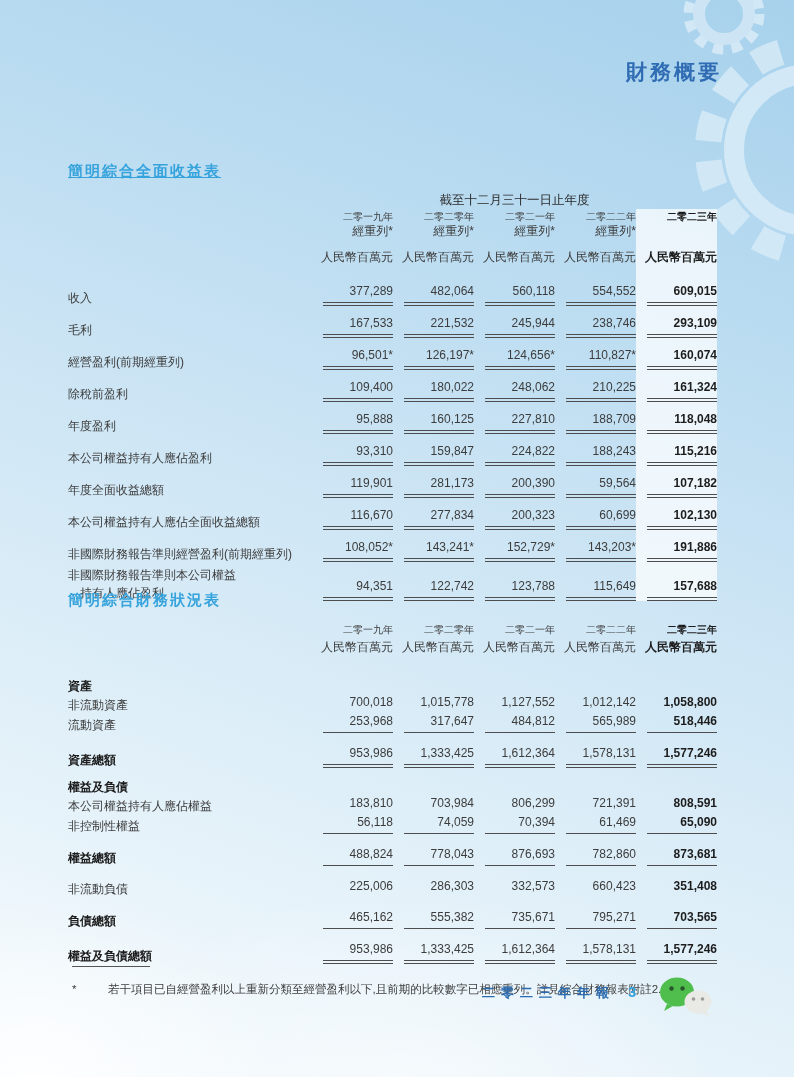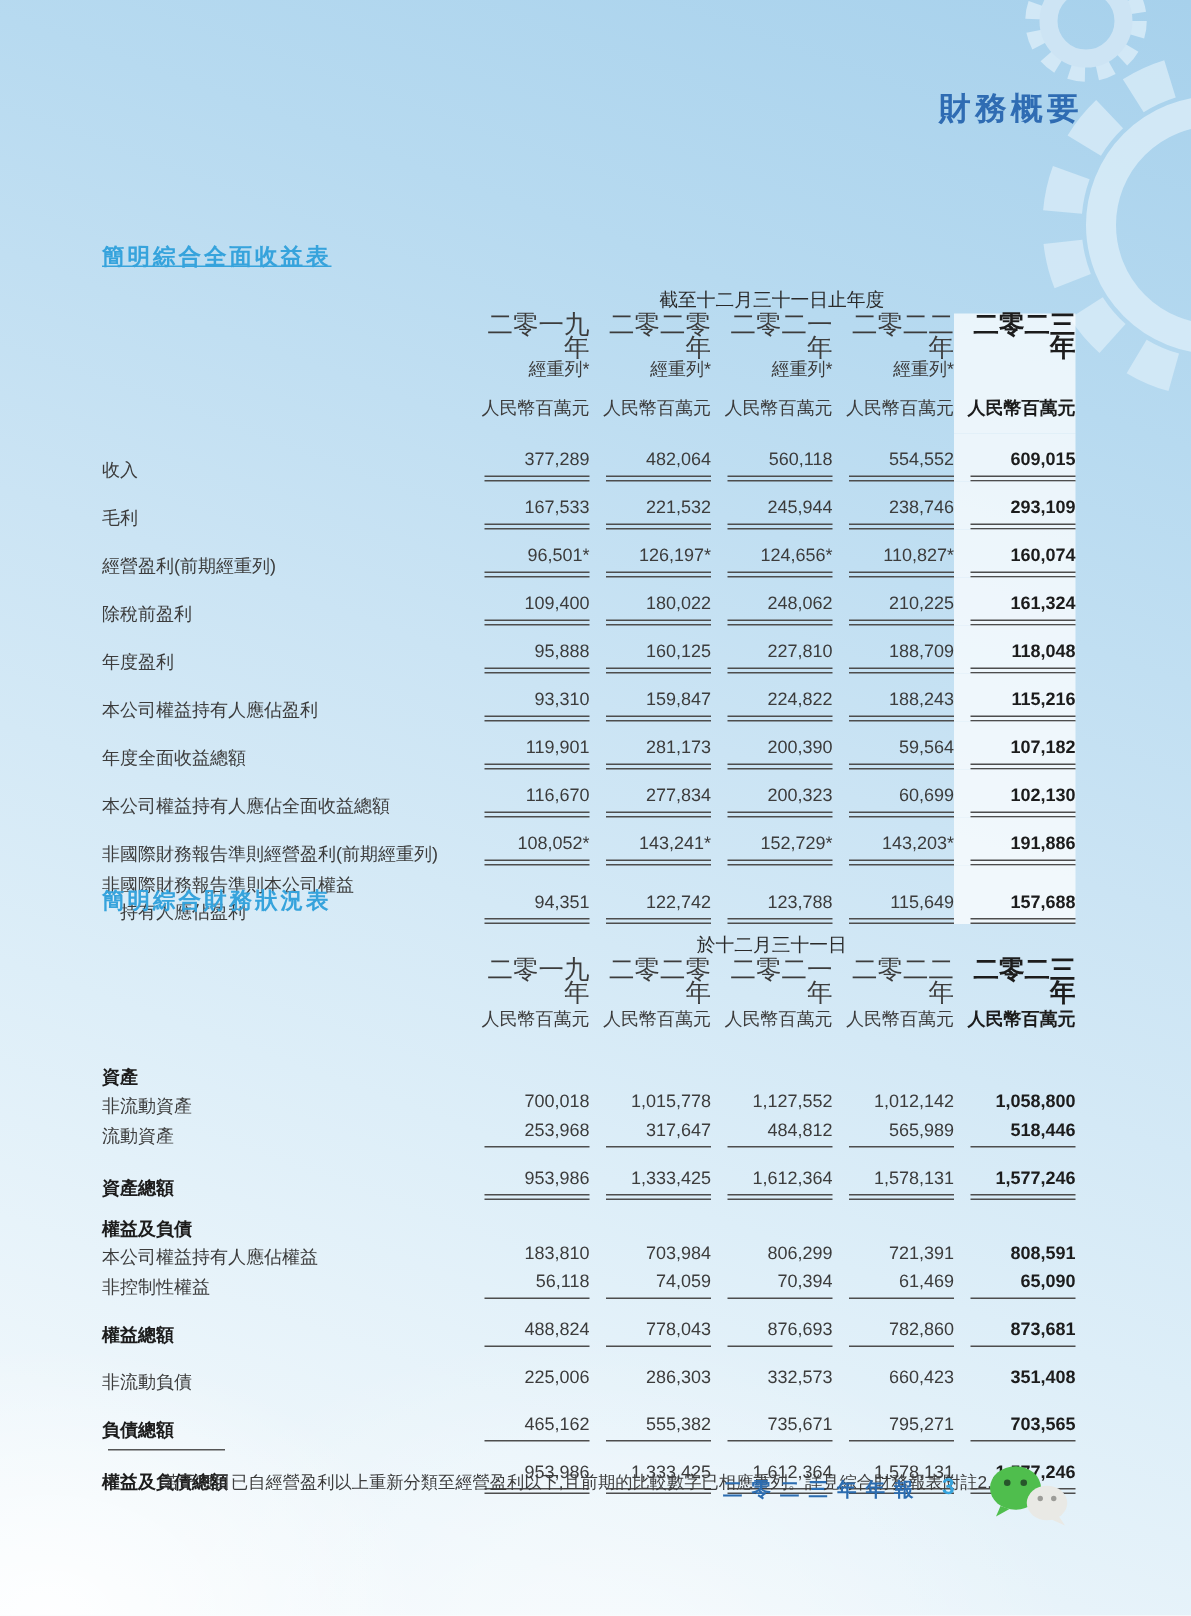--- a/index.html
+++ b/index.html
@@ -41,21 +41,21 @@
   tr.rule-single td.num .v { border-bottom:1px solid #4d4d4d; }
   tr.rule-none td.num .v { border-bottom:none; }
   .b { font-weight:bold; color:#1c1c1c; }
   td.hl { background:rgba(255,255,255,0.72); }
 
   #tbl1 { position:absolute; left:68px; top:192px; }
   #tbl1 tr.dr td { padding-top:10px; }
   #tbl1 tr.last td { padding-top:6px; }
   .phead { text-align:center; font-weight:normal; color:#2a2a2a; padding-bottom:7px; font-size:12.5px; }
   .colh div { text-align:right; line-height:15px; }
-  .colh .yy { font-size:17px; }
+  .colh .yy { font-size:10px; }
   .colh .rr { min-height:15px; }
   .colh .uu { padding-top:11px; padding-bottom:9px; }
 
   #tbl2 { position:absolute; left:68px; top:622px; }
   #tbl2 tr.dr td { padding-top:1px; }
   #tbl2 tr.grp td { padding-top:12px; }
   #tbl2 tr.gap td { padding-top:13px; }
   #tbl2 .colh .uu { padding-top:3px; padding-bottom:12px; }
 
   .foot-rule { position:absolute; left:72px; top:966px; width:78px; height:1px; background:#555; }
@@ -307,24 +307,20 @@
             <span class="v b">157,688</span>
           </td>
     </tr>
   </tbody>
     </table>
 
   <div class="sec-title" id="sec2-title">簡明綜合財務狀況表</div>
 
   <table class="tbl" id="tbl2">
     <tbody>
-        <tr>
-      <td class="lbl"></td>
-      <td class="phead" colspan="5">於十二月三十一日</td>
-    </tr>
     <tr>
       <td class="lbl"></td>
       <td class="num colh">
         <div class="yy">二零一九年</div>
         <div class="uu">人民幣百萬元</div>
       </td>
       <td class="num colh">
         <div class="yy">二零二零年</div>
         <div class="uu">人民幣百萬元</div>
       </td>

